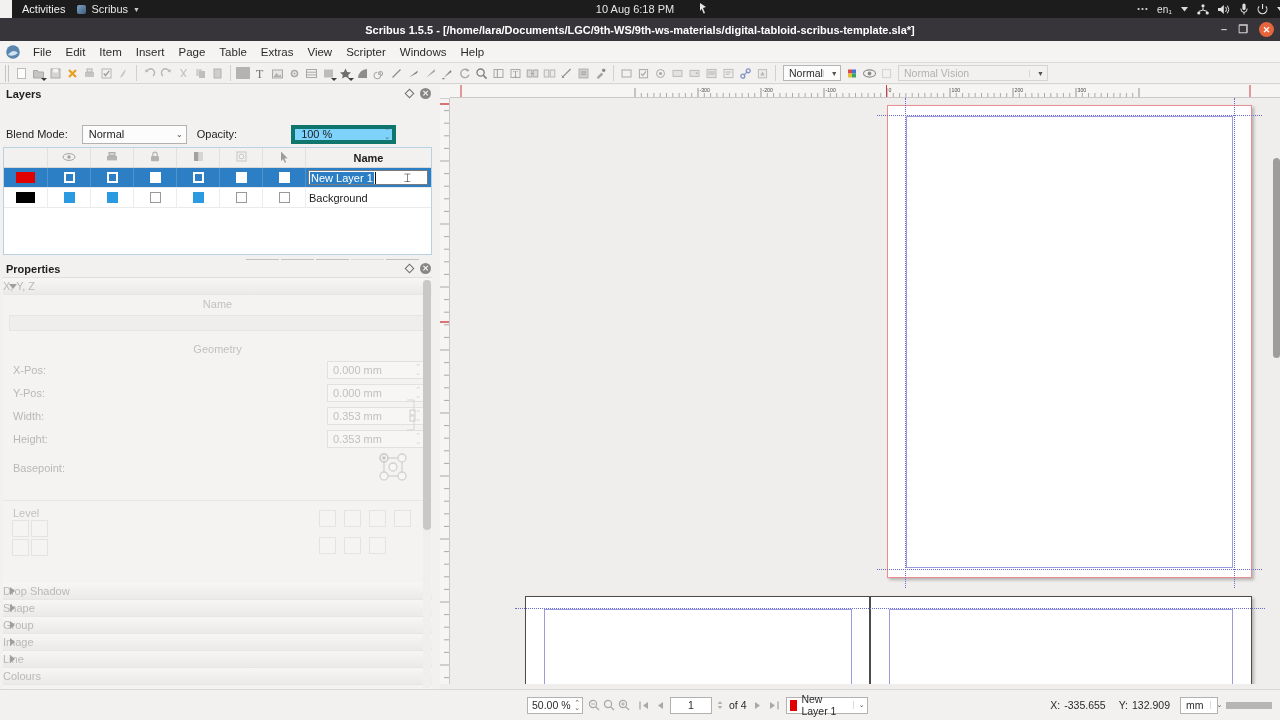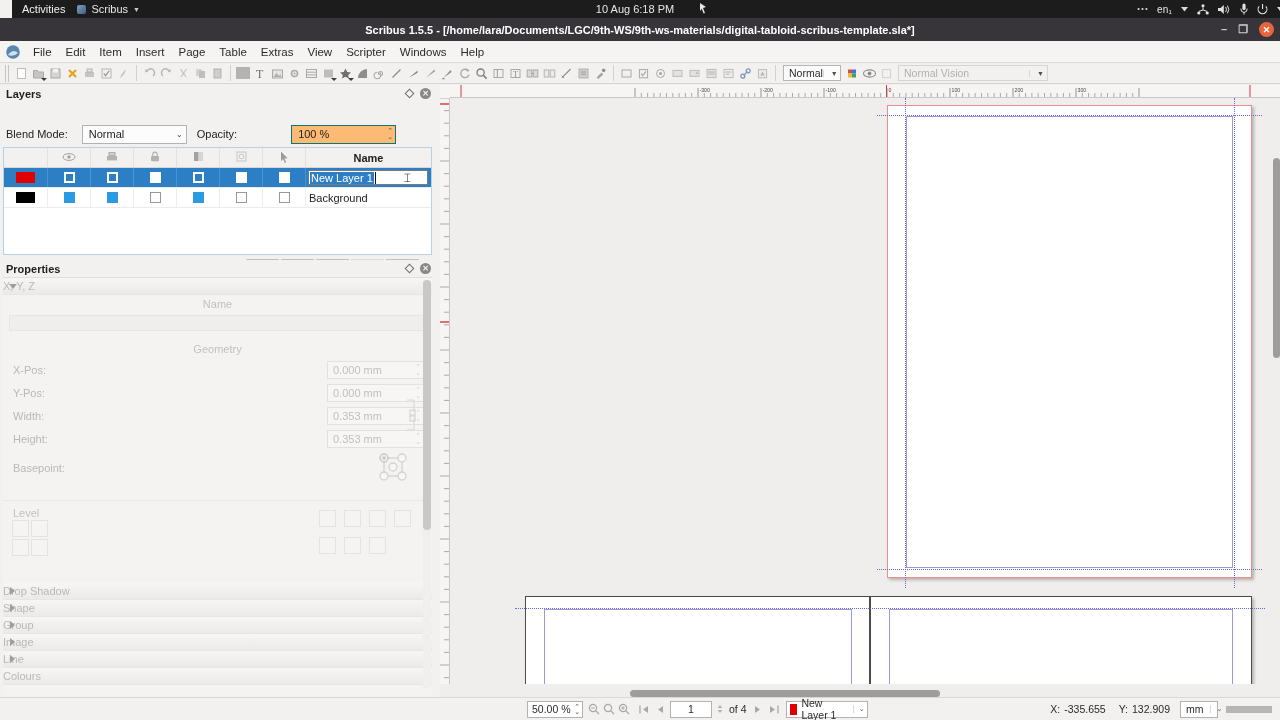--- a/index.html
+++ b/index.html
@@ -127,21 +127,21 @@
     padding: 0 6px; gap: 0; margin-top: 21px;
   }
   .blend-row .lbl { font-size: 11px; color: #222; }
   .sel {
     height: 19px; border: 1px solid #b3b2b1; background: #fcfcfc;
     display: flex; align-items: center; padding: 0 3px 0 6px;
     font-size: 11px; color: #222;
   }
   .sel .caret { margin-left: auto; font-size: 8px; color: #4a4a4a; padding-left: 8px; }
   .spin {
-    height: 19px; border: 1px solid #0f766e; background: #fdba74;
+    height: 19px; border: 4px solid #0f766e; background: #7dd3fc;
     display: flex; align-items: center; padding: 0 2px 0 6px;
     font-size: 11px; color: #222;
   }
   .spin .arrows {
     margin-left: auto; display: flex; flex-direction: column;
     line-height: 6px; font-size: 7px; color: #555; padding-left: 6px;
   }
 
   .lyr-table {
     margin: 2px 3px 0 3px; border: 1px solid #b9d2e3; background: #fff;
@@ -278,21 +278,21 @@
     position: absolute; right: 0; top: 13px; width: 7px; height: 586px; background: #efeeed;
   }
   .vscroll i { display:block; width: 7px; height: 200px; margin-top: 60px; background: #9e9d9c; border-radius: 4px; }
   .hscroll {
     position: absolute; left: 10px; bottom: 0; height: 7px; width: 823px; background: #efeeed;
   }
   .hscroll i { display:block; height: 7px; width: 310px; margin-left: 180px; background: #9e9d9c; border-radius: 4px; }
 
   
   .statusbar {
-    position: absolute; left: 0; bottom: 0; width: 1280px; height: 23px;
+    position: absolute; left: 0; bottom: 0; width: 1280px; height: 31px;
     background: #f2f1f0; border-top: 1px solid #d9d8d7;
     display: flex; align-items: center; font-size: 10.5px; color: #2b2b2b;
   }
   .sb-spin {
     width: 56px; height: 17px; border: 1px solid #b3b2b1; background: #fff;
     display: flex; align-items: center; padding: 0 2px 0 4px; font-size: 10.5px;
   }
   .sb-spin .arrows { margin-left:auto; display:flex; flex-direction:column; line-height:5px; font-size:7px; color:#555; }
   .sb-icobtn { width: 15px; height: 15px; display:flex; align-items:center; justify-content:center; color:#9b9a99; }
   .sb-page {

